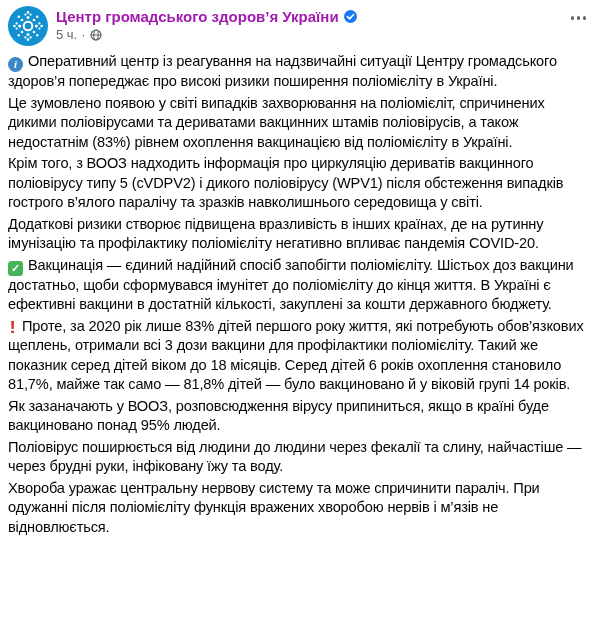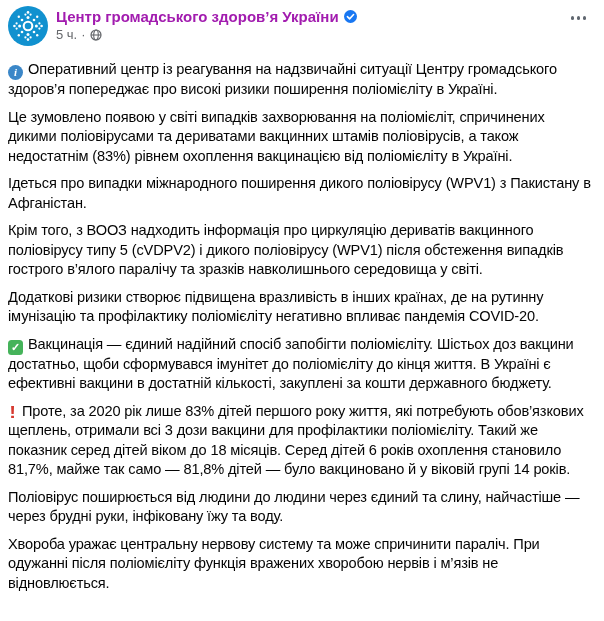--- a/index.html
+++ b/index.html
@@ -38,21 +38,21 @@
     padding: 10px 6px; cursor: pointer;
   }
   .more-btn i {
     width: 3.5px; height: 3.5px; border-radius: 50%;
     background: #606770; display: block;
   }
 
   
   .post-text { padding: 2px 10px 0 8px; }
   .post-text p {
-    margin: 8px 0 2px 0;
+    margin: 0 0 2px 0;
     font-size: 14.6px;
     line-height: 19.5px;
     letter-spacing: -0.15px;
     color: #050505;
   }
   .emoji {
     display: inline-block;
     vertical-align: -2px;
     margin-right: 5px;
     text-align: center;
@@ -140,23 +140,23 @@
     <div class="more-btn">
       <i></i>
         <i></i>
         <i></i>
     </div>
   </div>
 
   <div class="post-text">
     <p><span class="emoji info-icon">i</span><span>Оперативний центр із реагування на надзвичайні ситуації Центру громадського здоров’я попереджає про високі ризики поширення поліомієліту в Україні.</span></p>
     <p><span>Це зумовлено появою у світі випадків захворювання на поліомієліт, спричинених дикими поліовірусами та дериватами вакцинних штамів поліовірусів, а також недостатнім (83%) рівнем охоплення вакцинацією від поліомієліту в Україні.</span></p>
-    <p><span>Ідеться про випадки міжнародного поширення дикого поліовірусу (WPV1) з Пакистану в Афганістан.</span></p>
     <p><span>Крім того, з ВООЗ надходить інформація про циркуляцію дериватів вакцинного поліовірусу типу 5 (cVDPV2) і дикого поліовірусу (WPV1) після обстеження випадків гострого в’ялого паралічу та зразків навколишнього середовища у світі.</span></p>
     <p><span>Додаткові ризики створює підвищена вразливість в інших країнах, де на рутинну імунізацію та профілактику поліомієліту негативно впливає пандемія COVID-20.</span></p>
     <p><span class="emoji check-icon">✓</span><span>Вакцинація — єдиний надійний спосіб запобігти поліомієліту. Шістьох доз вакцини достатньо, щоби сформувався імунітет до поліомієліту до кінця життя. В Україні є ефективні вакцини в достатній кількості, закуплені за кошти державного бюджету.</span></p>
     <p><span class="emoji excl-icon">!</span><span>Проте, за 2020 рік лише 83% дітей першого року життя, які потребують обов’язкових щеплень, отримали всі 3 дози вакцини для профілактики поліомієліту. Такий же показник серед дітей віком до 18 місяців. Серед дітей 6 років охоплення становило 81,7%, майже так само — 81,8% дітей — було вакциновано й у віковій групі 14 років.</span></p>
-    <p><span>Поліовірус поширюється від людини до людини через єдиний та слину, найчастіше — через брудні руки, інфіковану їжу та воду.</span></p>
+    <p><span>Як зазаначають у ВООЗ, розповсюдження вірусу припиниться, якщо в країні буде вакциновано понад 95% людей.</span></p>
+    <p><span>Поліовірус поширюється від людини до людини через фекалії та слину, найчастіше — через брудні руки, інфіковану їжу та воду.</span></p>
     <p><span>Хвороба уражає центральну нервову систему та може спричинити параліч. При одужанні після поліомієліту функція вражених хворобою нервів і м’язів не відновлюється.</span></p>
 
   </div>
 
 </div>
 
 </body></html>

